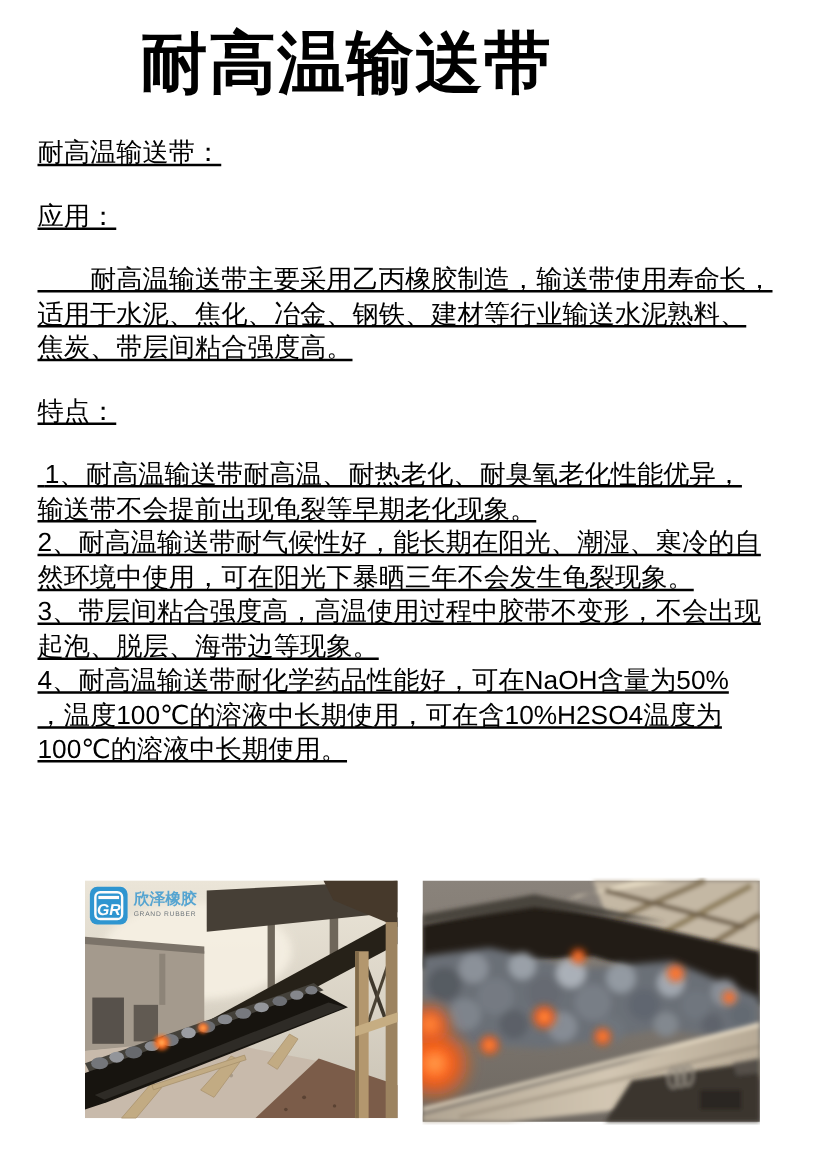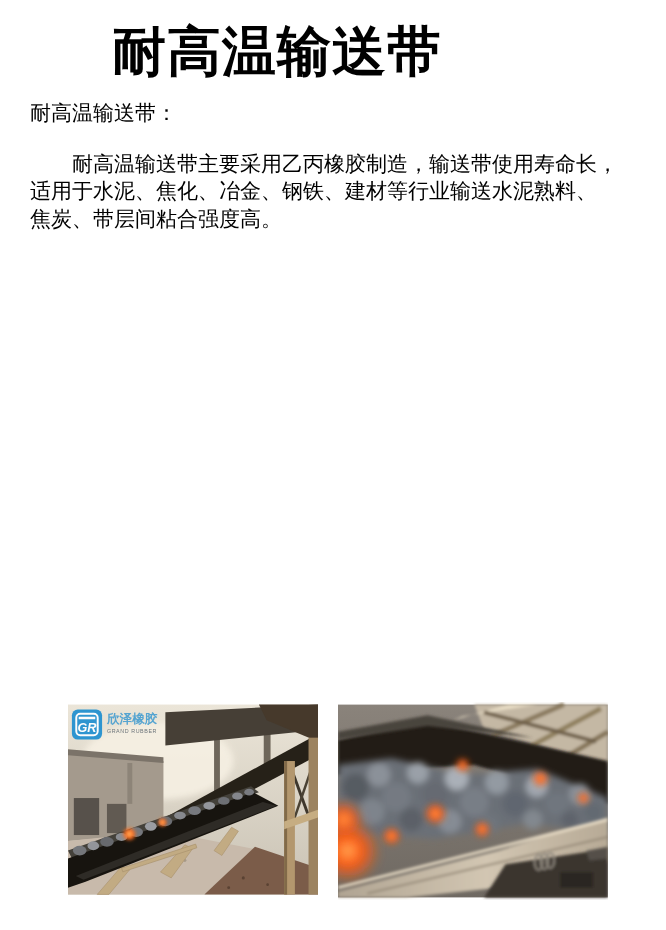--- a/index.html
+++ b/index.html
@@ -11,40 +11,51 @@
   .doc-title{
     position:absolute;top:20px;left:0;width:554px;margin:0;
     text-align:center;font-size:54px;line-height:62px;font-weight:700;
     letter-spacing:1px;color:#000;
   }
   .doc-body{
     position:absolute;top:97px;left:30px;width:614px;
     font-size:21px;line-height:27.5px;color:#000;
   }
   .doc-body p{
-    margin:2px 0 23px 0;white-space:pre-wrap;word-break:break-all;
+    margin:12px 0 23px 0;white-space:pre-wrap;word-break:break-all;text-decoration:underline;
   }
   .photo-row{
     position:absolute;top:702px;left:68px;width:540px;
     display:flex;gap:20px;align-items:flex-start;
   }
   .photo-row svg{display:block;}
 </style>
 </head>
 <body>
 
 <div class="page">
 
   <h1 class="doc-title">耐高温输送带</h1>
 
   <div class="doc-body">
     <p>耐高温输送带：</p>
+    <p>应用：</p>
     <p>　　耐高温输送带主要采用乙丙橡胶制造，输送带使用寿命长，
 适用于水泥、焦化、冶金、钢铁、建材等行业输送水泥熟料、
 焦炭、带层间粘合强度高。</p>
+    <p>特点：</p>
+    <p> 1、耐高温输送带耐高温、耐热老化、耐臭氧老化性能优异，
+输送带不会提前出现龟裂等早期老化现象。
+2、耐高温输送带耐气候性好，能长期在阳光、潮湿、寒冷的自
+然环境中使用，可在阳光下暴晒三年不会发生龟裂现象。
+3、带层间粘合强度高，高温使用过程中胶带不变形，不会出现
+起泡、脱层、海带边等现象。
+4、耐高温输送带耐化学药品性能好，可在NaOH含量为50%
+，温度100℃的溶液中长期使用，可在含10%H2SO4温度为
+100℃的溶液中长期使用。</p>
   </div>
 
   <div class="photo-row">
 
     <svg viewBox="0 0 257 195" width="257" height="195" xmlns="http://www.w3.org/2000/svg">
       <defs>
         <linearGradient id="skyL" x1="0" y1="0" x2="0" y2="1">
           <stop offset="0" stop-color="#ebe5d8"></stop>
           <stop offset="1" stop-color="#c9c2b4"></stop>
         </linearGradient>

